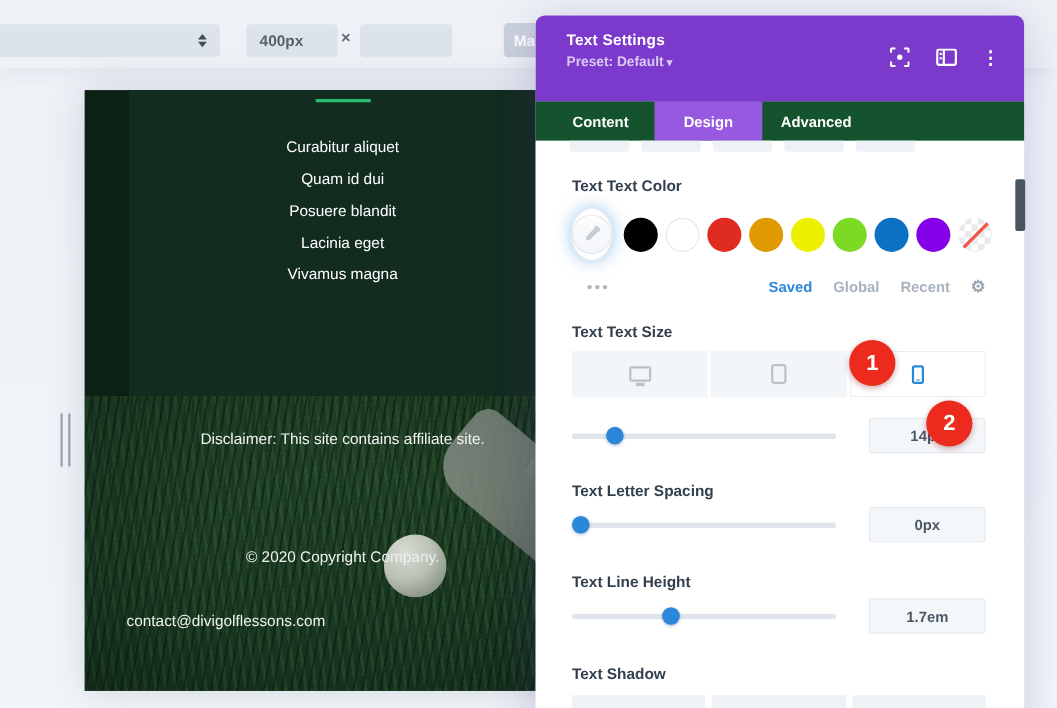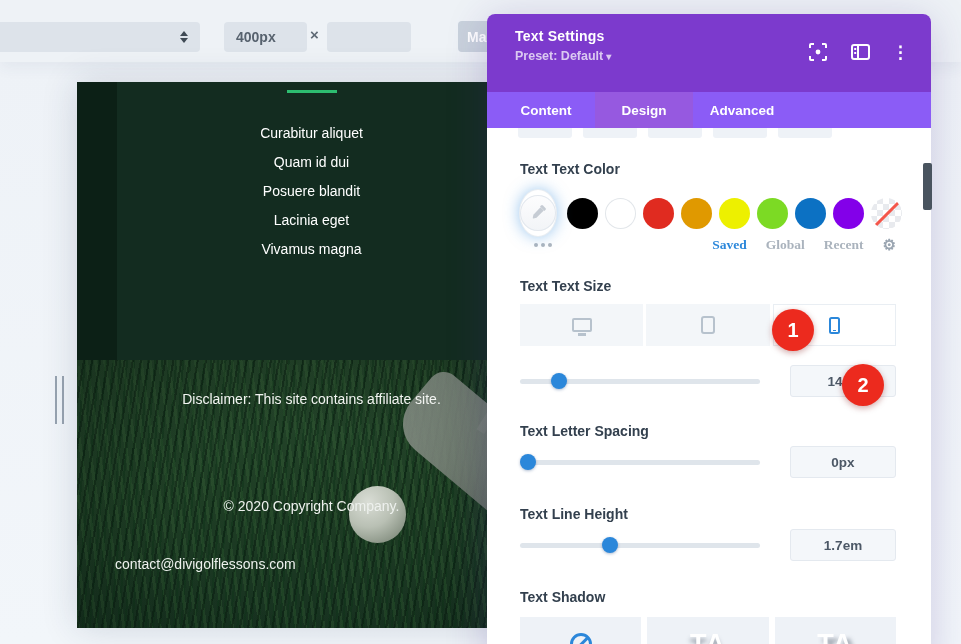--- a/index.html
+++ b/index.html
@@ -64,21 +64,21 @@
     border-radius:8px 8px 0 0; background:#ffffff; box-shadow:0 6px 40px rgba(70,40,140,0.22); }
   .p-head { position:relative; height:78px; background:#7c3acd; border-radius:8px 8px 0 0; padding:14px 0 0 28px; }
   .p-title { color:#ffffff; font-size:14px; font-weight:700; letter-spacing:0.2px; }
   .p-preset { margin-top:5px; color:rgba(255,255,255,0.72); font-size:12.5px; font-weight:700; cursor:pointer; }
   .p-preset .caret { font-size:10px; margin-left:3px; }
   .p-hicons { position:absolute; right:22px; top:28px; display:flex; align-items:center; gap:22px; }
   .hicon { width:20px; height:20px; display:flex; align-items:center; justify-content:center; cursor:pointer; }
   .hicon svg { display:block; }
   .kebab { color:#ffffff; font-size:17px; font-weight:700; line-height:1; cursor:pointer; }
 
-  .p-tabs { display:flex; height:36px; background:#8b5cf6; padding-left:10px; }
+  .p-tabs { display:flex; height:36px; background:#14532d; padding-left:10px; }
   .p-tab { width:98px; height:36px; display:flex; align-items:center; justify-content:center;
     color:#ffffff; font-size:13.5px; font-weight:700; cursor:pointer; }
   .p-tab.active { background:#9659e0; }
 
   .p-body { position:relative; padding:0 35px 0 33px; background:#ffffff; }
 
   .stub-row { display:flex; gap:11px; padding-top:0; margin-left:-2px; }
   .stub { width:54px; height:10px; background:#eef2f7; border-radius:0 0 3px 3px; }
 
   .sec-label { margin-top:23px; color:#33404e; font-size:14px; font-weight:700; }
@@ -89,21 +89,21 @@
   .dropper-inner { width:36px; height:36px; border-radius:50%; background:linear-gradient(180deg,#fdfdfe,#f2f4f7);
     box-shadow:inset 0 0 0 1px #e3e8ee; display:flex; align-items:center; justify-content:center; }
   .swatches { display:flex; gap:7px; align-items:center; }
   .swatch { width:31px; height:31px; border-radius:50%; cursor:pointer; }
   .swatch.is-white { box-shadow:inset 0 0 0 1px #e2e6ea; }
   .swatch.swatch-none { position:relative; overflow:hidden;
     background:repeating-conic-gradient(#e8eaee 0% 25%, #ffffff 0% 50%); background-size:12px 12px; }
   .swatch.swatch-none::after { content:""; position:absolute; left:-4px; right:-4px; top:50%; height:3px;
     background:#f4564a; transform:rotate(-45deg); }
 
-  .color-sub { margin-top:1px; display:flex; align-items:center;font-family:Liberation Serif, serif; }
+  .color-sub { margin-top:17px; display:flex; align-items:center; }
   .dots { width:46px; display:flex; justify-content:center; gap:3px; cursor:pointer; }
   .dots i { width:4px; height:4px; border-radius:50%; background:#aeb6bf; display:block; }
   .color-links { margin-left:auto; display:flex; align-items:center; gap:19px; font-size:13.5px; font-weight:700; }
   .clink { color:#aab3bd; cursor:pointer; }
   .clink.active { color:#2b87da; }
   .gear { color:#9aa5b1; font-size:15px; cursor:pointer; line-height:1; }
 
   .size-label { margin-top:25px; }
   .device-tabs { margin-top:10px; display:flex; gap:3px; }
   .dev-tab { flex:1; height:42px; background:#f3f6f9; display:flex; align-items:center; justify-content:center; cursor:pointer; }

